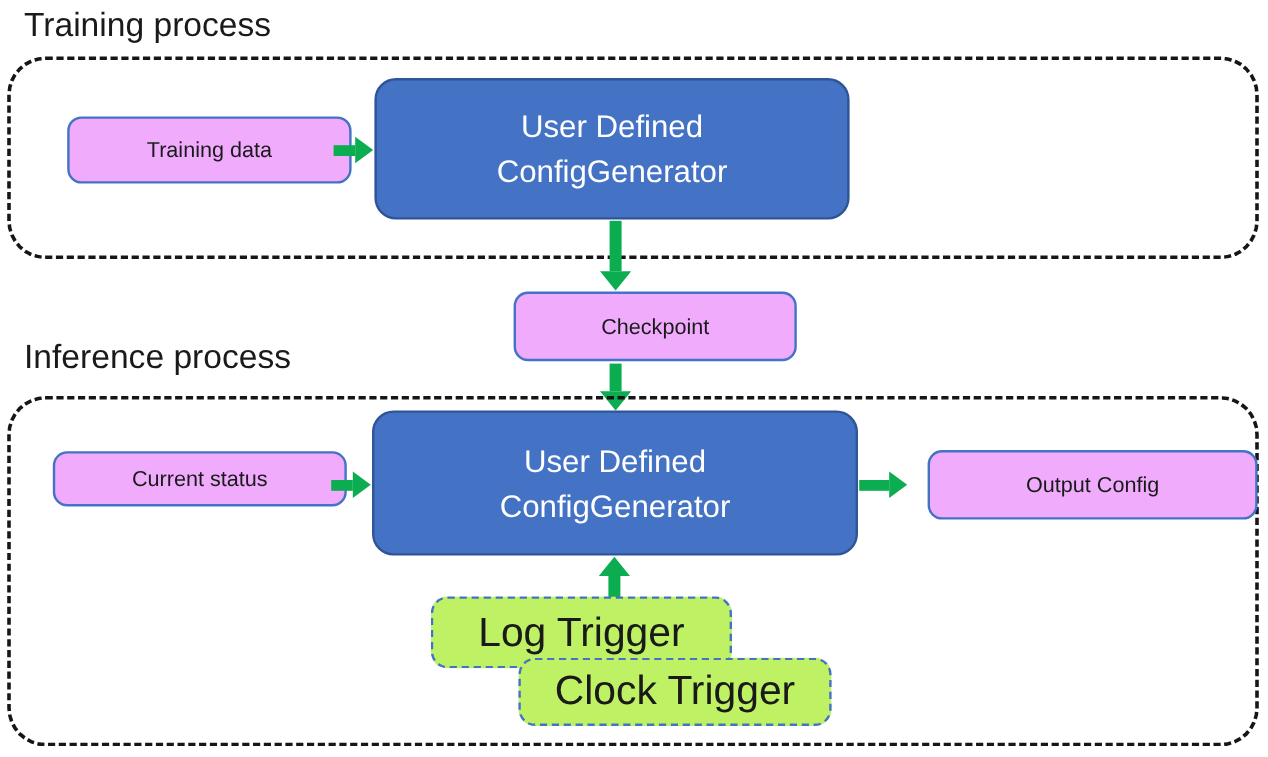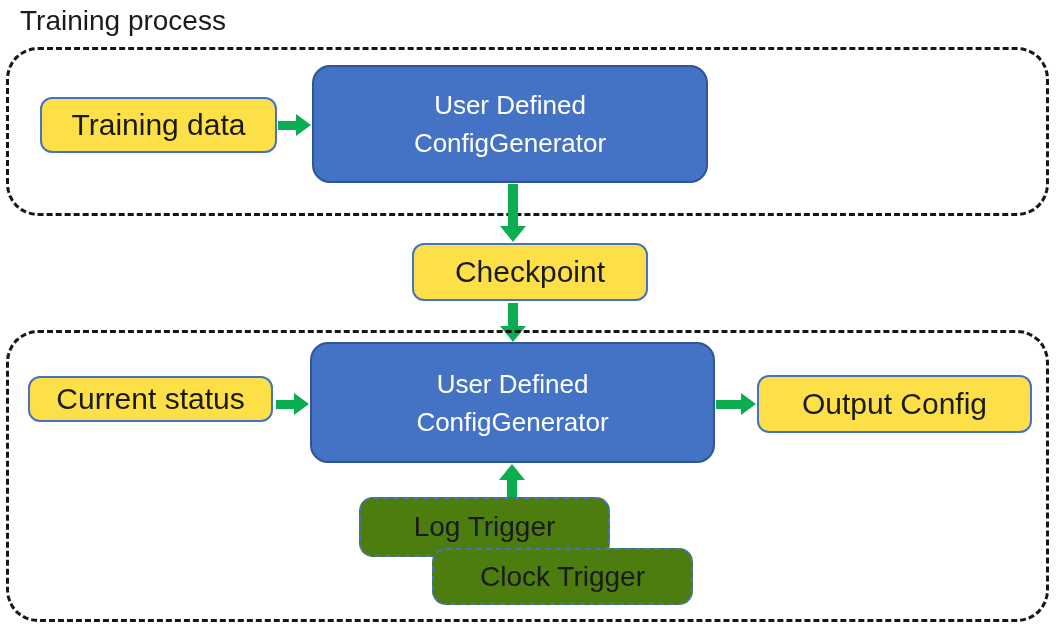--- a/index.html
+++ b/index.html
@@ -30,53 +30,54 @@
     white-space: nowrap;
   }
   .process-container {
     position: absolute;
     border: 3px dashed #161616;
     border-radius: 32px;
     background: transparent;
   }
   .white-box {
     position: absolute;
-    background: #fde047;
+    background: #f0abfc;
     border: 2px solid var(--box-border);
     border-radius: 12px;
     display: flex;
     align-items: center;
     justify-content: center;
-    font-size: 30px;
+    font-size: 18px;
     color: var(--ink);
     white-space: nowrap;
+    margin-left: 16px;
   }
   .blue-node {
     position: absolute;
     background: var(--node-fill);
     border: 2px solid var(--node-border);
     border-radius: 18px;
     display: flex;
     flex-direction: column;
     align-items: center;
     justify-content: center;
     color: #ffffff;
     font-size: 26px;
     line-height: 38px;
     text-align: left;
   }
   .dashed-box {
     position: absolute;
-    background: #4d7c0f;
+    background: #bef264;
     border: 2px dashed var(--box-border);
     border-radius: 14px;
     display: flex;
     align-items: center;
     justify-content: center;
-    font-size: 28px;
+    font-size: 34px;
     color: var(--ink);
     white-space: nowrap;
   }
   
   .harrow {
     position: absolute;
     display: flex;
     align-items: center;
     height: 22px;
   }
@@ -134,20 +135,21 @@
     <div class="v-head-down"></div>
   </div>
 
   <div class="white-box" style="left:412px; top:243px; width:236px; height:58px;">Checkpoint</div>
 
   <div class="varrow" style="left:500px; top:303px; height:39px;">
     <div class="v-shaft"></div>
     <div class="v-head-down"></div>
   </div>
 
+  <div class="section-label" style="left:20px; top:281px;">Inference process</div>
 
   <div class="process-container" style="left:6px; top:330px; width:1043px; height:292px;"></div>
 
   <div class="white-box" style="left:28px; top:376px; width:245px; height:46px;">Current status</div>
 
   <div class="blue-node" style="left:310px; top:342px; width:405px; height:121px;">
     <span>User Defined</span>
     <span>ConfigGenerator</span>
   </div>
 

